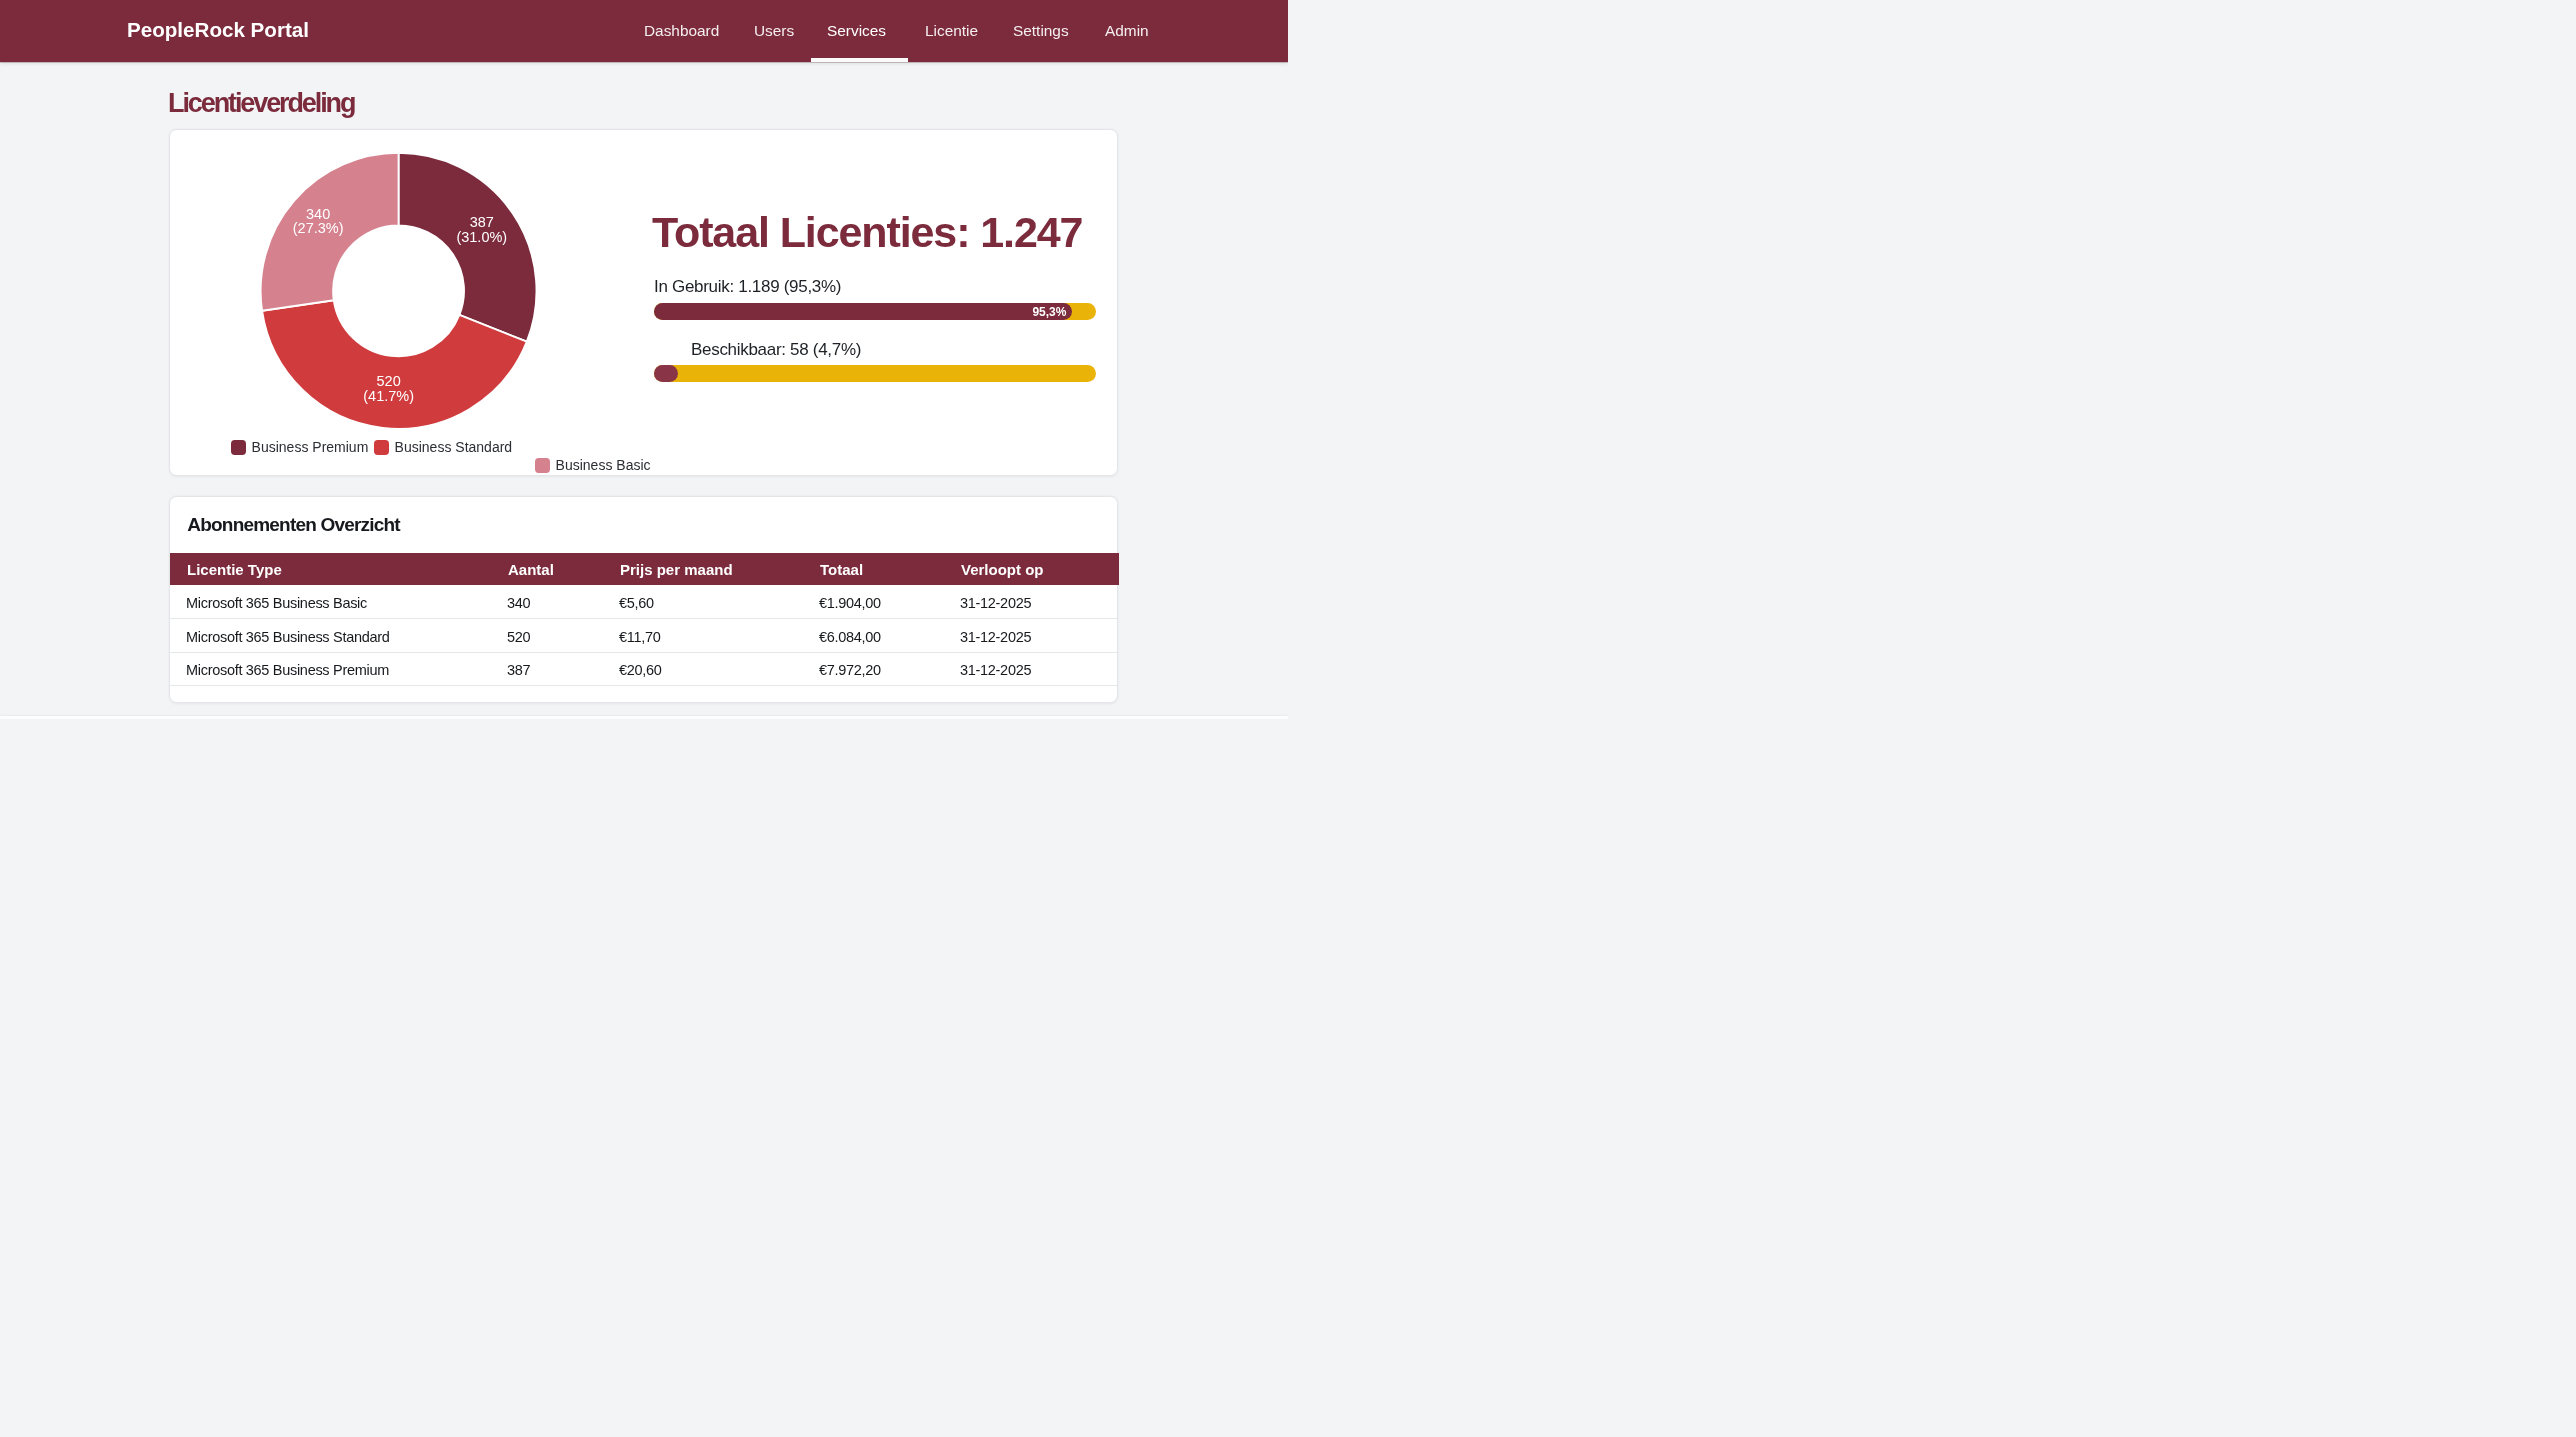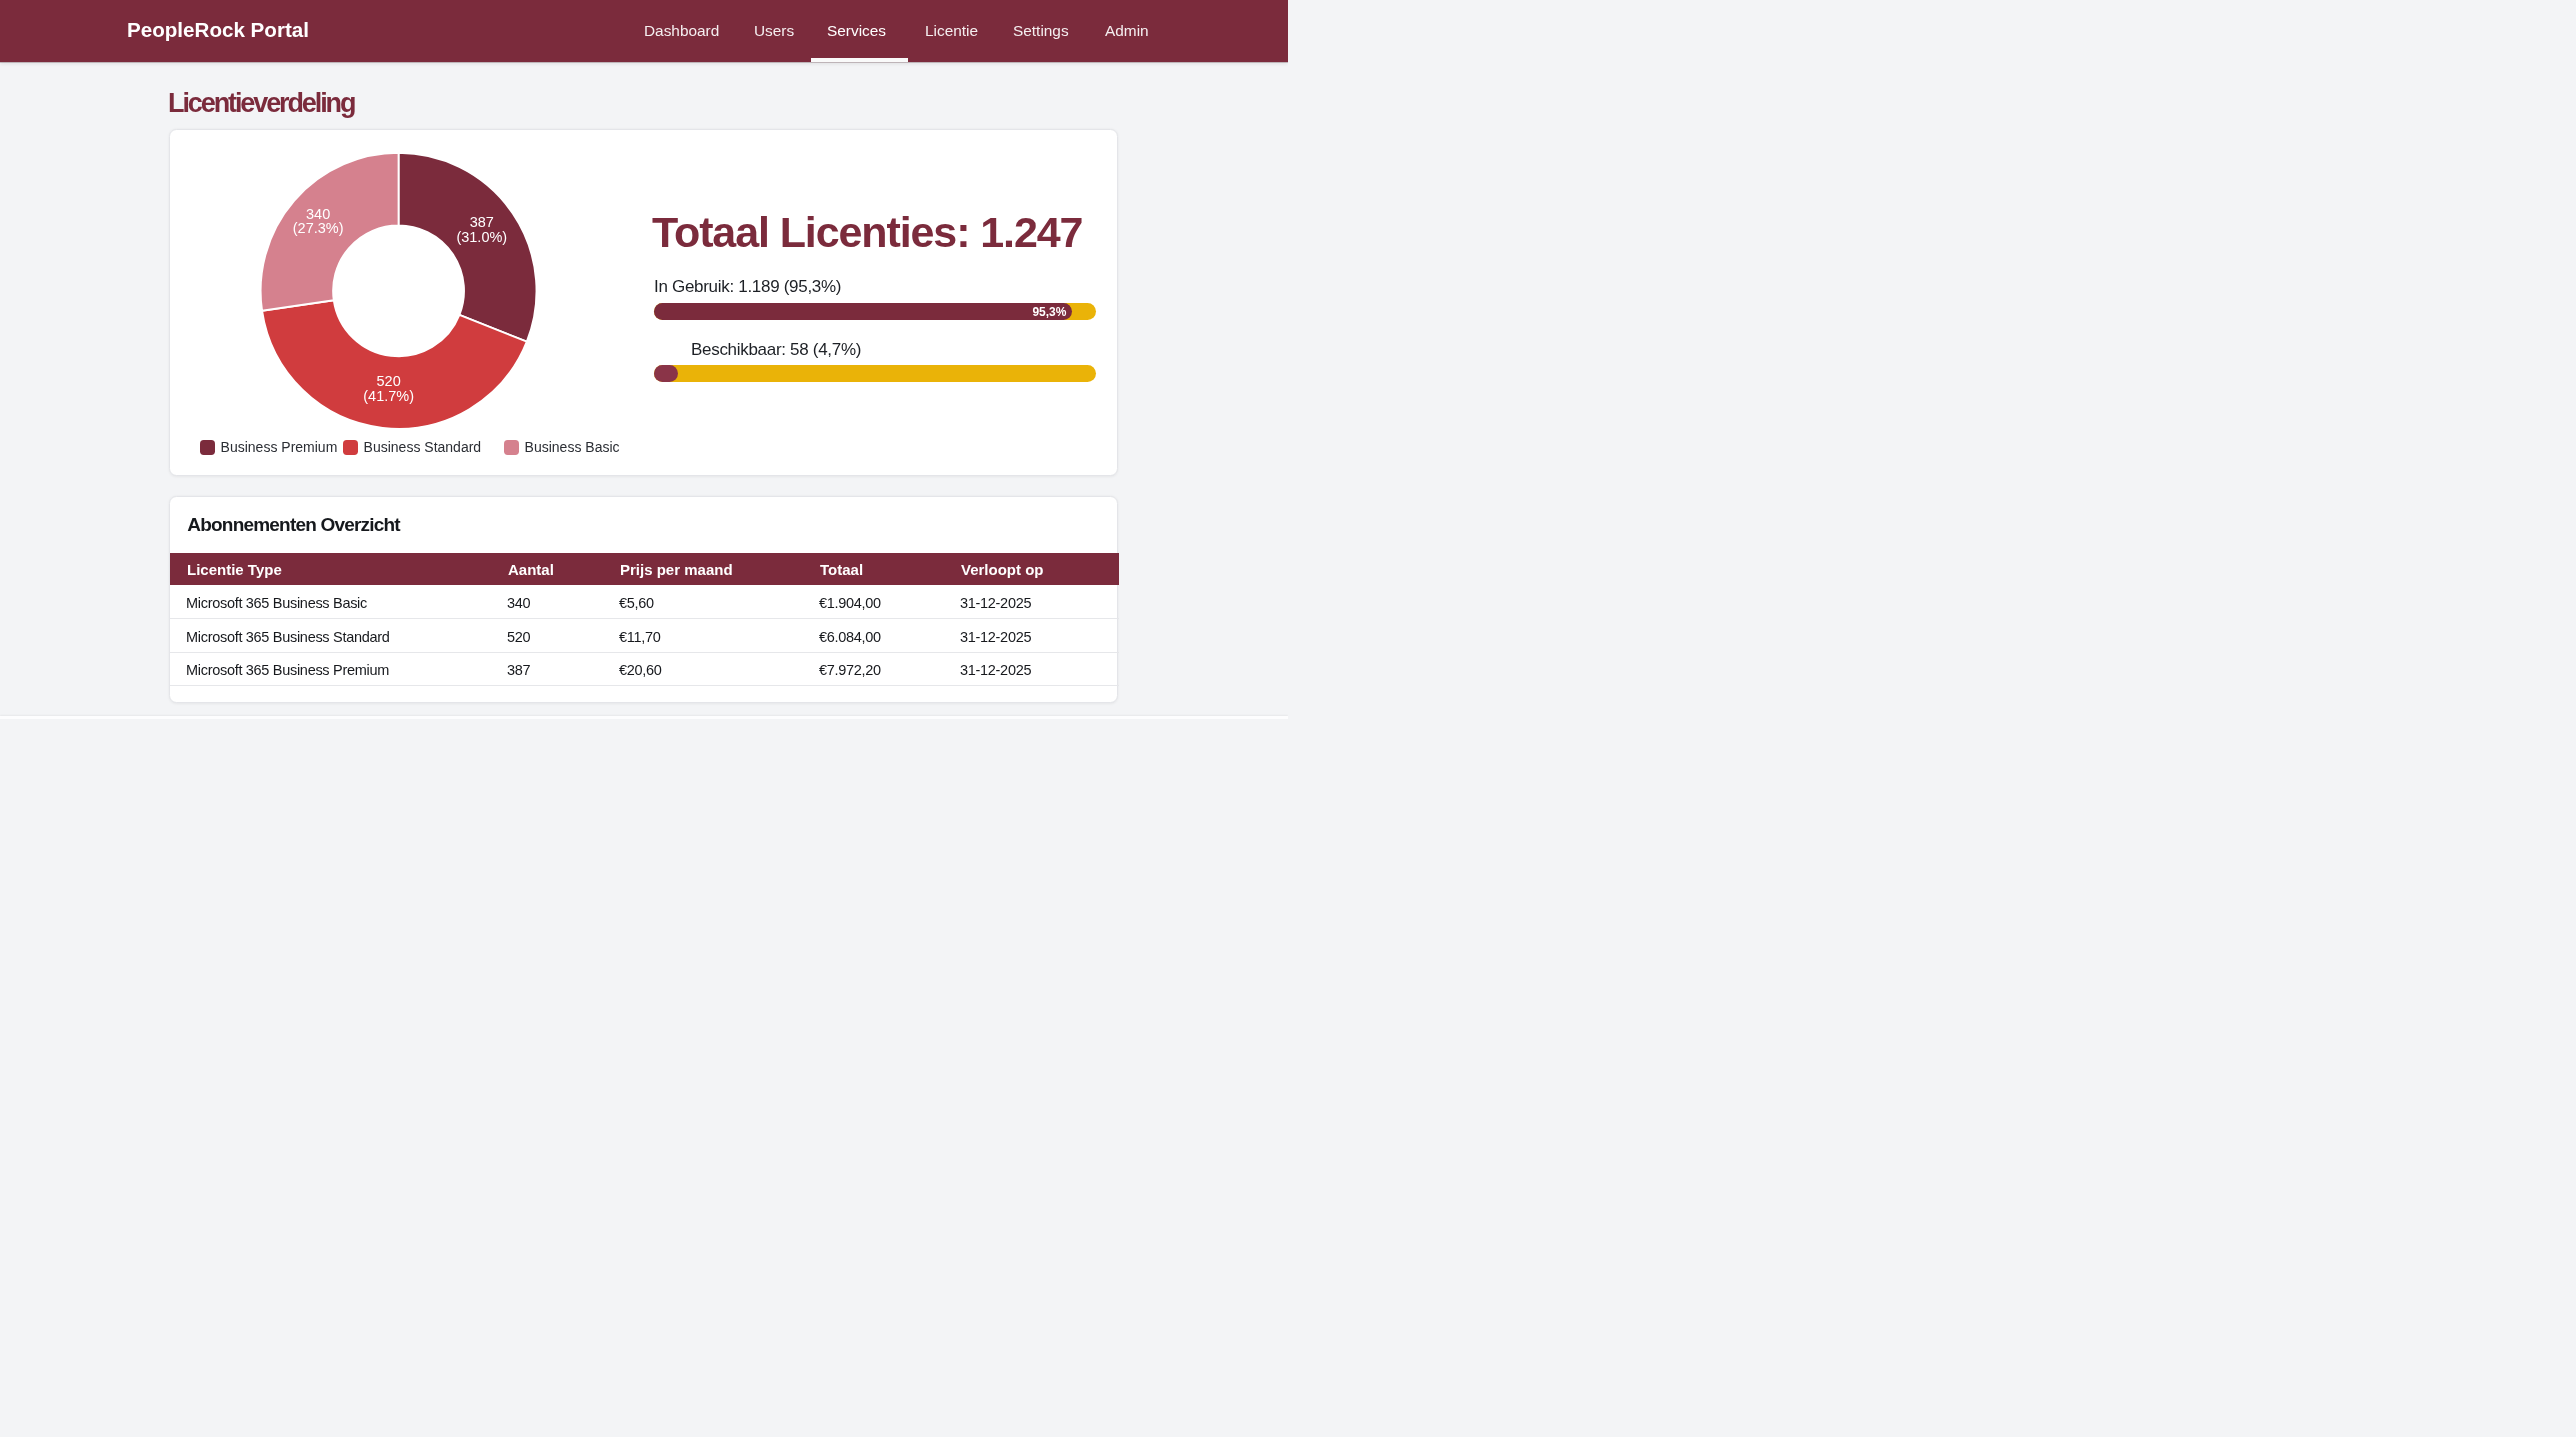--- a/index.html
+++ b/index.html
@@ -8,21 +8,21 @@
   .hdr { position:absolute; left:0; top:0; width:1288px; height:62px; background:#7b2b3c; box-shadow:0 0.9px 0 rgba(60,10,25,0.25), 0 1.9px 3.7px rgba(0,0,0,0.08); }
   .logo { position:absolute; left:127px; top:18px; font-size:20.6px; font-weight:bold; color:#fff; }
   .hdr a { position:absolute; top:0; height:62px; display:flex; align-items:center; }
   .hdr a { color:rgba(255,255,255,0.92); font-size:15.4px; text-decoration:none; }
   .hdr a.active { color:#fff; font-weight:normal; }
   .hdr a.active .ul { position:absolute; left:50%; margin-left:-46px; width:97px; bottom:0; height:3.7px; background:#fafafa; }
   .h2 { position:absolute; left:168px; top:90px; font-size:27px; letter-spacing:-2.1px; font-weight:bold; color:#7b2b3c; line-height:1; }
   .card { position:absolute; background:#fff; border:0.9px solid #e4e5e9; border-radius:7.5px; box-shadow:0 0.9px 2.8px rgba(0,0,0,0.06); }
   .card1 { left:169px; top:129px; width:949px; height:347px; }
   .card2 { left:169px; top:496px; width:949px; height:207px; }
-  .leg { position:absolute; display:flex; align-items:center; }
+  .leg { position:absolute; display:flex; align-items:center;margin-left:31px; }
   .sw { width:15px; height:15px; border-radius:3.7px; margin-right:5.6px; }
   .leg span { font-size:14px; color:#2b2e34; }
   .rh1 { position:absolute; left:652px; top:211px; font-size:43px; letter-spacing:-1.1px; font-weight:bold; color:#7b2b3c; line-height:1; }
   .lbl { position:absolute; left:654px; font-size:17px; letter-spacing:-0.3px; color:#1d2025; line-height:1; }
   .bar { position:absolute; left:654px; width:442px; height:17.3px; background:#eab308; border-radius:8.7px; }
   .fill1 { position:absolute; left:0; top:0; height:17.3px; width:418px; background:#7b2b3c; border-radius:8.7px; }
   .fill1 span { position:absolute; right:5.6px; top:50%; transform:translateY(-50%); color:#fff; font-size:12px; font-weight:bold; }
   .fill2 { position:absolute; left:0; top:0; height:17.3px; width:24px; background:#8a3448; border-radius:8.7px; }
   .t-title { position:absolute; left:17.3px; top:17px; font-size:19px; letter-spacing:-0.8px; font-weight:bold; color:#16191d; }
   table { position:absolute; left:0; top:56px; width:949px; border-collapse:collapse; table-layout:fixed; }
@@ -58,21 +58,21 @@
       </g>
     </svg>
     <div class="leg" style="left:30px; top:309px;">
       <div class="sw" style="background:#7b2b3c"></div>
       <span>Business Premium</span>
     </div>
     <div class="leg" style="left:173px; top:309px;">
       <div class="sw" style="background:#d03c3e"></div>
       <span>Business Standard</span>
     </div>
-    <div class="leg" style="left:318px; top:309px;padding-left:16px;">
+    <div class="leg" style="left:318px; top:327px;padding-left:16px;">
       <div class="sw" style="background:#d5818e"></div>
       <span>Business Basic</span>
     </div>
   </div>
   <div class="rh1">Totaal Licenties: 1.247</div>
   <div class="lbl" style="top:278px;">In Gebruik: 1.189 (95,3%)</div>
   <div class="bar" style="top:303px;">
     <div class="fill1">
       <span>95,3%</span>
     </div>

